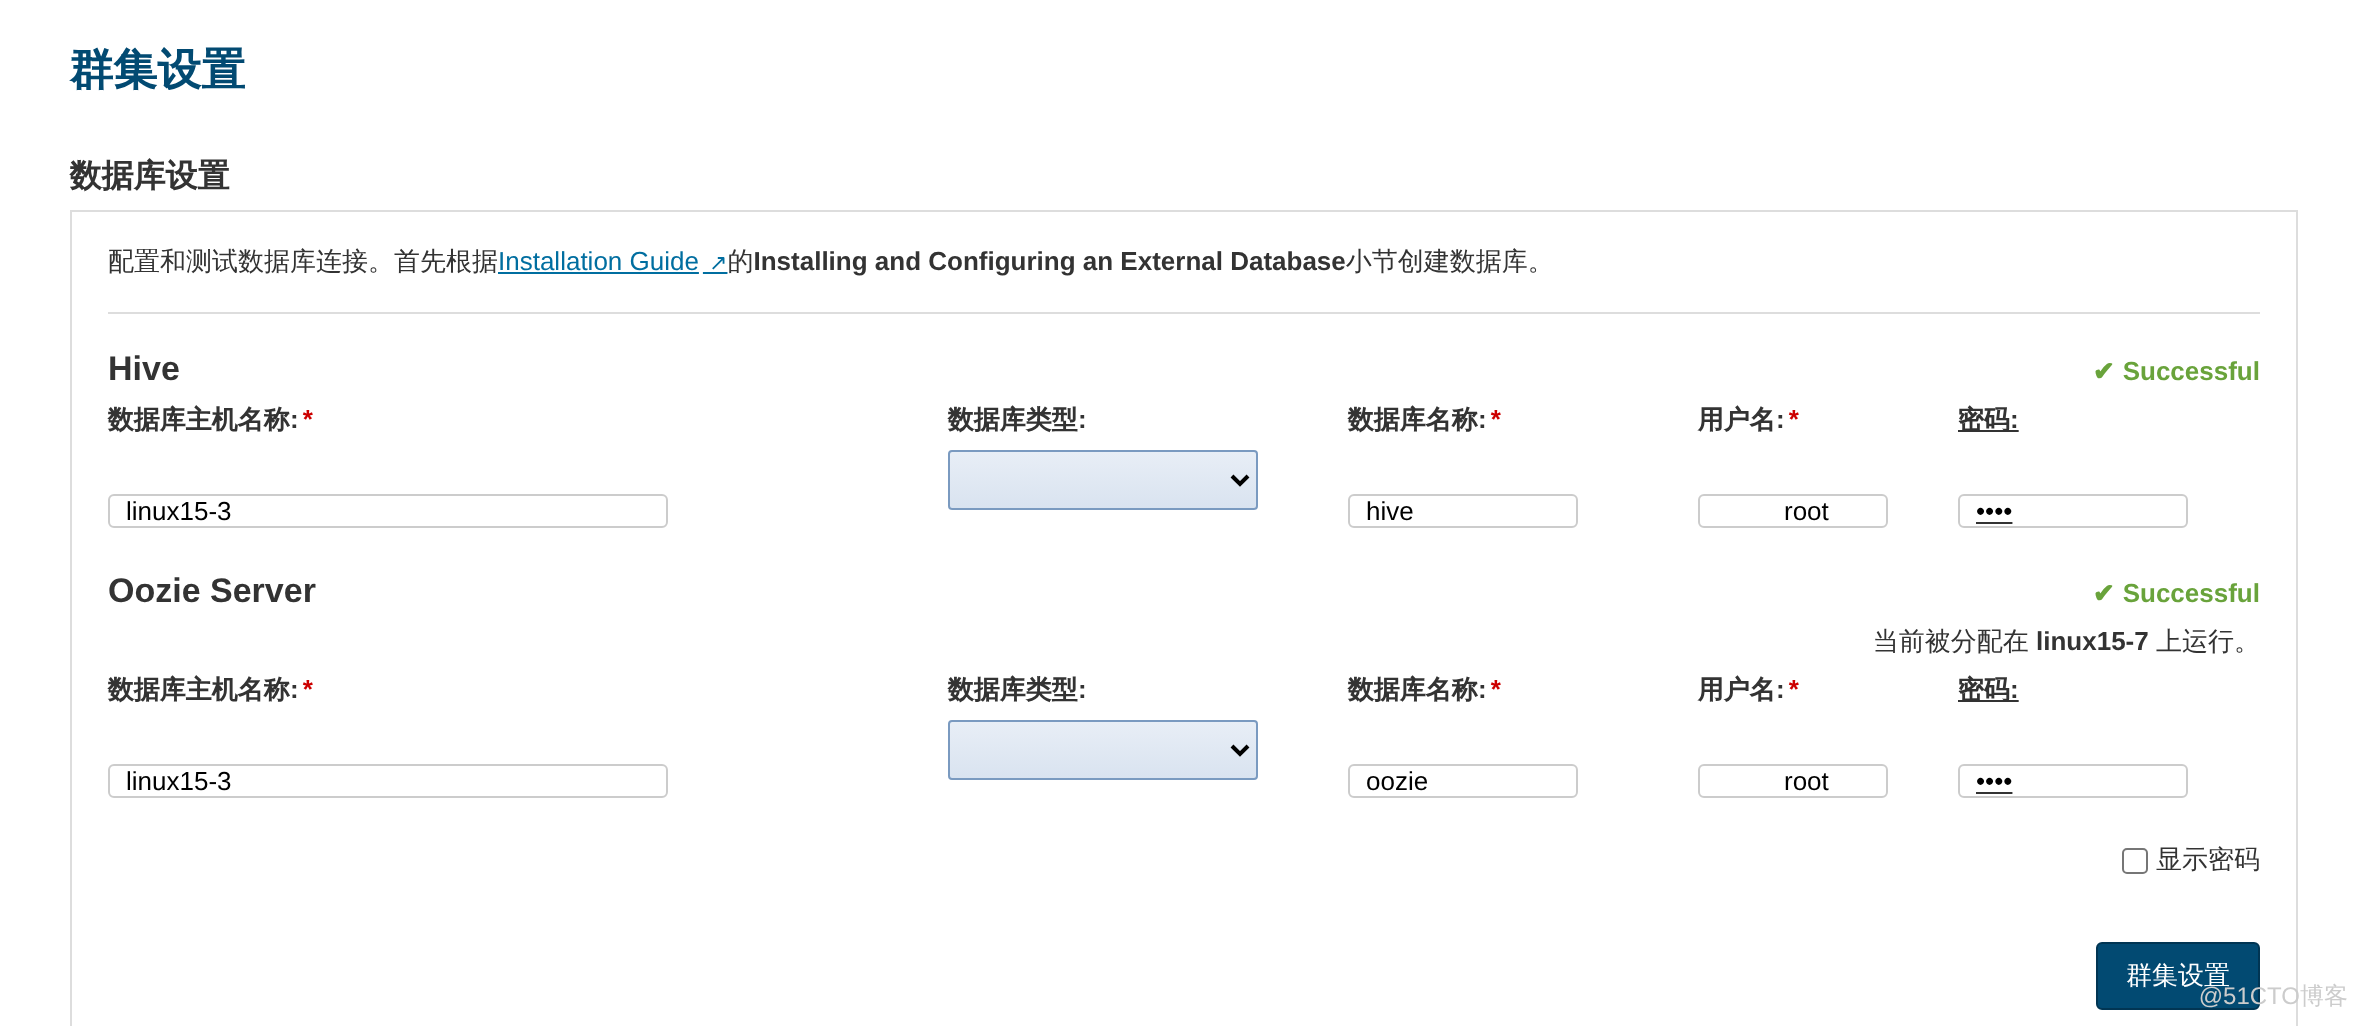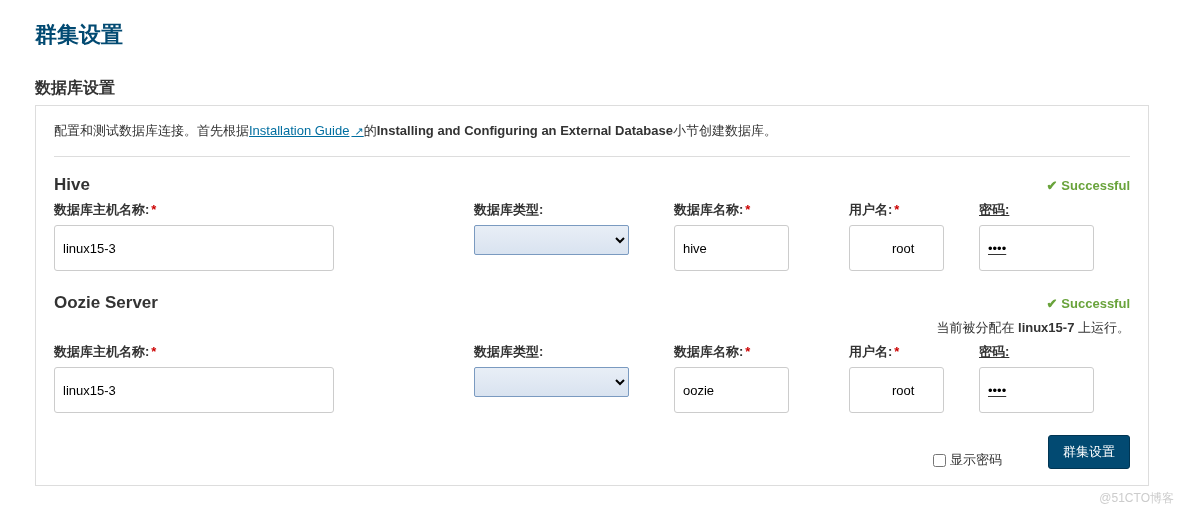--- a/index.html
+++ b/index.html
@@ -18,28 +18,28 @@
 .svc-note { font-size: 13px; color: #333; margin-bottom: 6px; text-align: right; }
 .row { display: flex; gap: 0; }
 .field { display: flex; flex-direction: column; }
 .field.host { width: 420px; }
 .field.type { width: 200px; }
 .field.name { width: 175px; }
 .field.user { width: 130px; }
 .field.pass { flex: 1; text-decoration: underline; }
 .lbl { font-size: 13px; font-weight: bold; color: #333; margin-bottom: 6px; }
 .req { color: #c00; margin-left: 2px; }
-input[type=text], input[type=password] { height: 46px; border: 1px solid #ccc; border-radius: 3px; padding: 4px 8px; font-size: 13px; font-family: inherit; width: 100%; }
+input[type=text], input[type=password] { height: 17px; border: 1px solid #ccc; border-radius: 3px; padding: 4px 8px; font-size: 13px; font-family: inherit; width: 100%; margin-top: 22px; }
 .field.host input { width: 280px; }
 .field.type select { width: 155px; }
 .field.name input { width: 115px; }
 .field.user input { width: 95px; padding-left: 42px; }
 .field.pass input { width: 115px; }
 select { height: 30px; border: 1px solid #7a9ac0; border-radius: 2px; background: linear-gradient(#e8eef6,#d9e3f0); padding: 13px 6px; font-size: 13px; font-family: inherit; }
-.footer-row { display: flex; justify-content: flex-end; gap: 46px; align-items: center; margin-top: 16px; flex-direction: row; }
+.footer-row { display: flex; justify-content: flex-end; gap: 32px; align-items: center; margin-top: 16px; flex-direction: column; }
 .showpw { display: flex; align-items: center; gap: 4px; font-size: 13px; align-self: flex-end; }
 .showpw input { accent-color: #024a72; }
 .btn-test { background: #024a72; color: #fff; border: 1px solid #013553; border-radius: 3px; padding: 7px 14px; font-size: 13px; cursor: pointer; align-self: flex-end; }
 .watermark { position: fixed; right: 10px; bottom: 6px; color: #ccc; font-size: 12px; }
 </style>
 </head>
 <body>
 
 <h1 class="page-title">群集设置</h1>
 <h2 class="section-title">数据库设置</h2>

